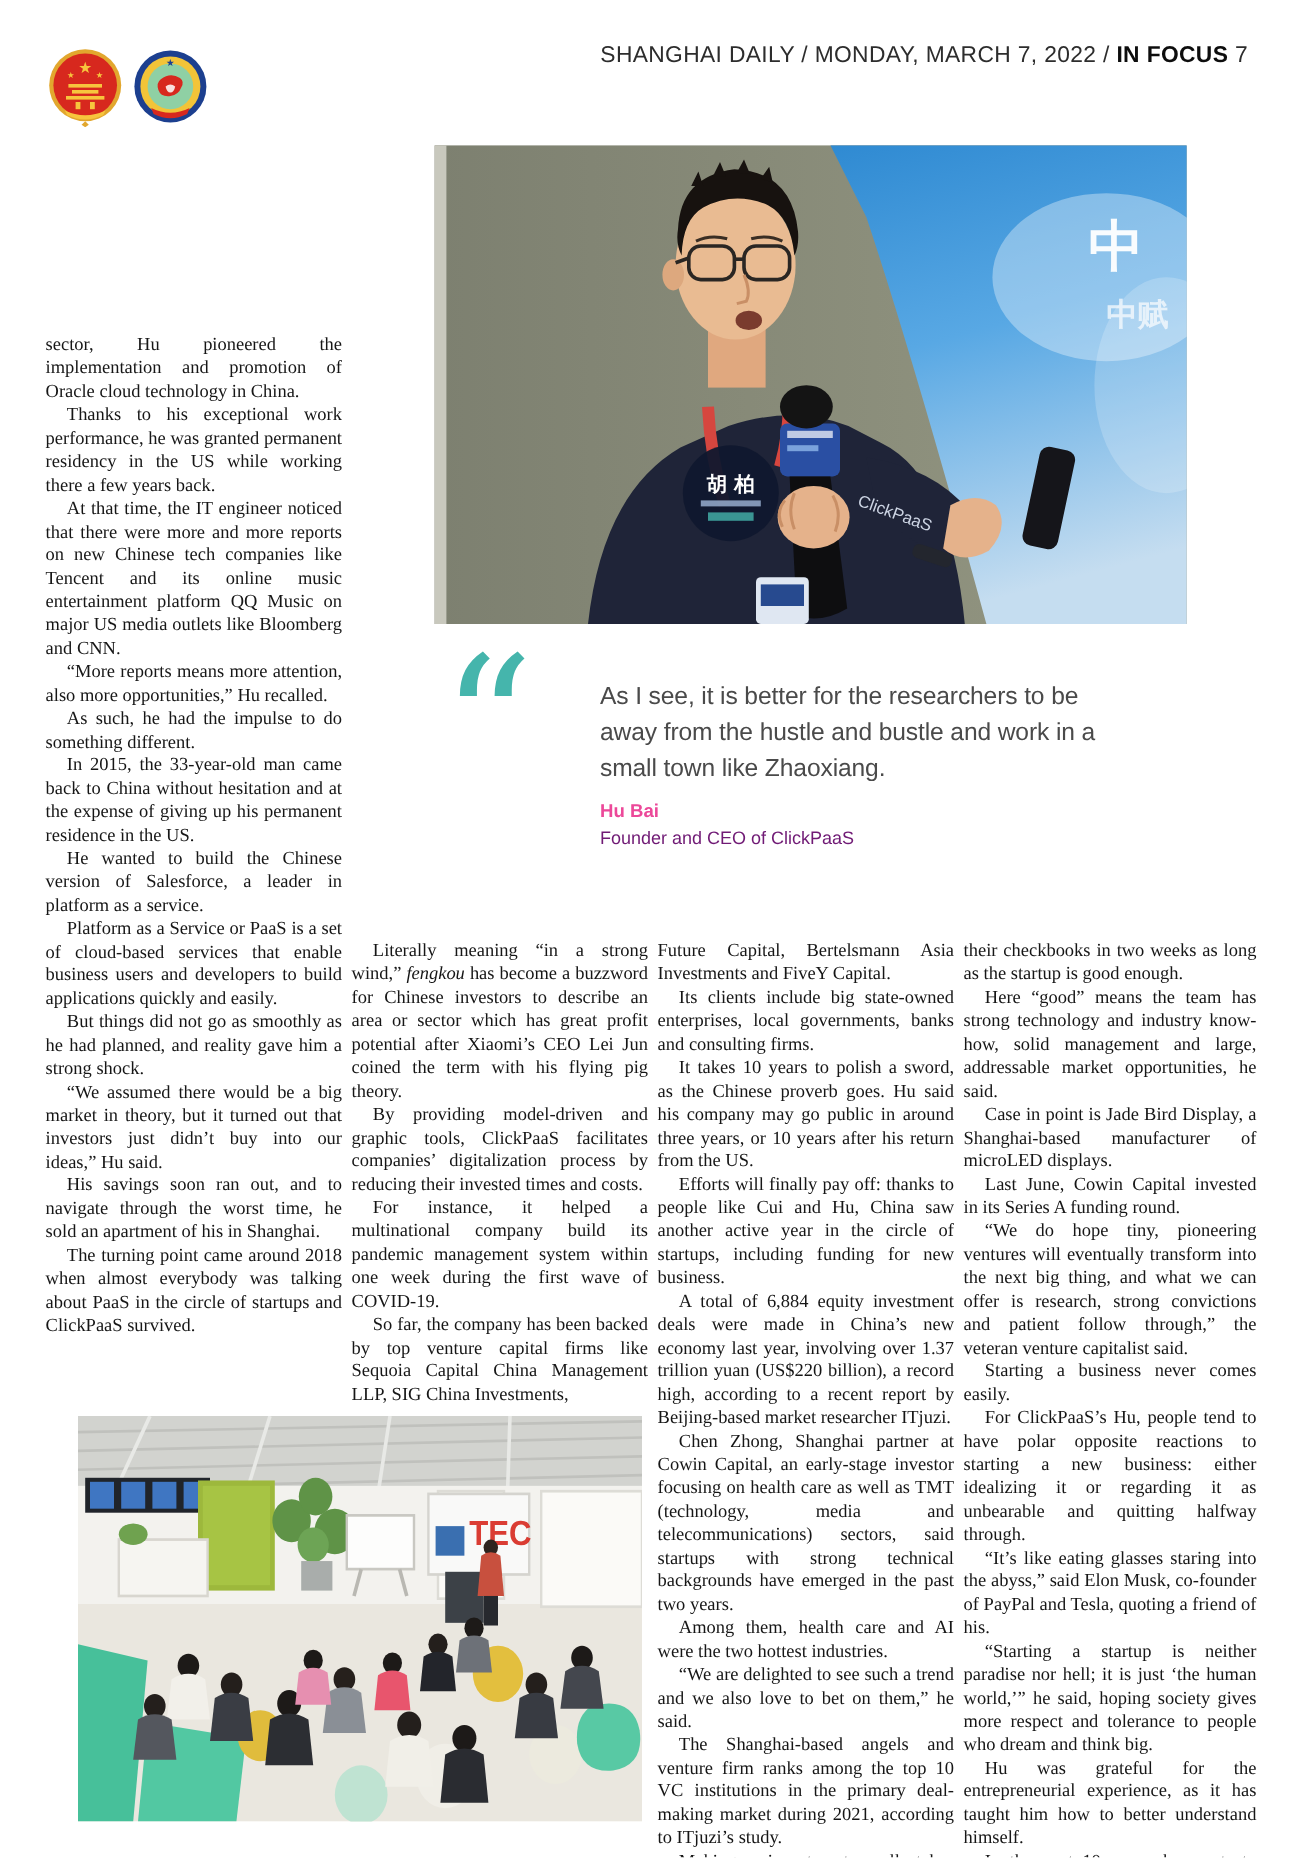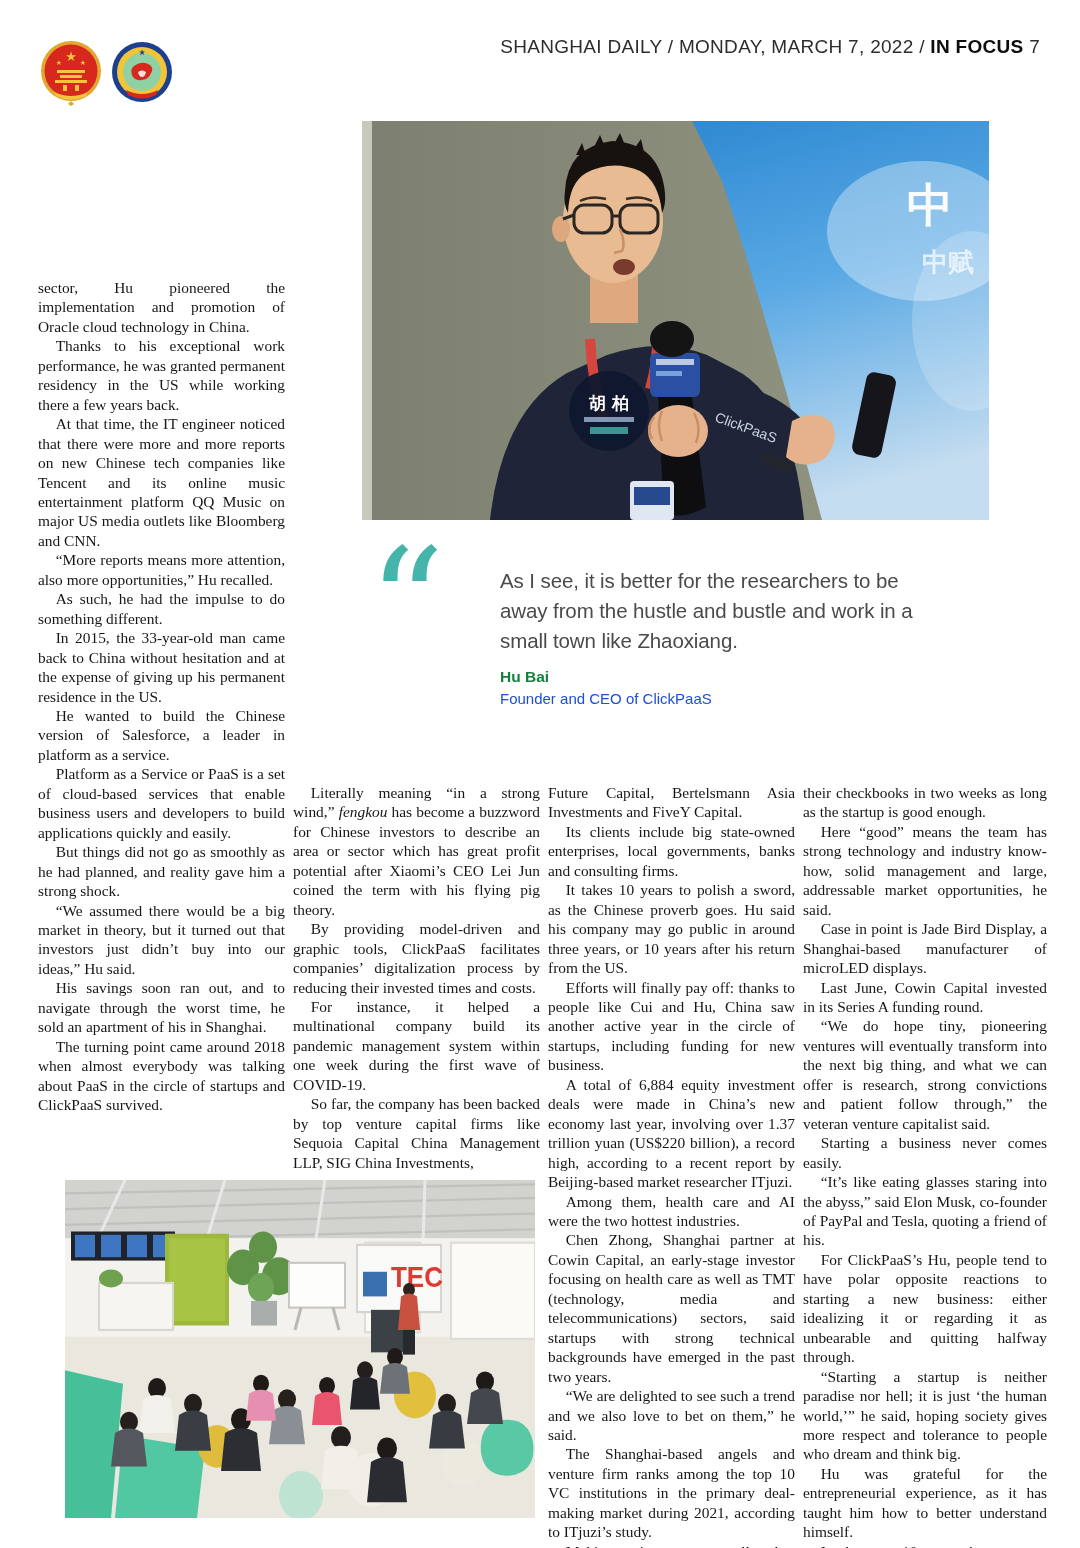--- a/index.html
+++ b/index.html
@@ -32,26 +32,26 @@
     color:#45b5ac; overflow:visible;
   }
   .quote-text {
     position:absolute; left:500px; top:566px; width:442px;
     font-family:"Liberation Sans", sans-serif;
     font-size:20.5px; line-height:30px; color:#4a4a4a; letter-spacing:-.1px;
   }
   .quote-author {
     position:absolute; left:500px; top:668px;
     font-family:"Liberation Sans", sans-serif;
-    font-size:15.5px; font-weight:bold; color:#15803d;
+    font-size:15.5px; font-weight:bold; color:#ec4899;
   }
   .quote-role {
     position:absolute; left:500px; top:690px;
     font-family:"Liberation Sans", sans-serif;
-    font-size:15px; color:#1d4ed8;
+    font-size:15px; color:#701a75;
   }
 
   
   .col {
     position:absolute; font-size:15.4px; line-height:19.45px;
     text-align:justify; color:#161616; hyphens:auto; -webkit-hyphens:auto;
   }
   .col p { text-indent:1.15em; margin:0; }
   .col p.noindent { text-indent:0; }
   #col1 { left:38px;  top:278px; width:247px; }
@@ -198,35 +198,35 @@
       <p>By providing model-driven and graphic tools, ClickPaaS facilitates companies’ digitalization process by reducing their invested times and costs.</p>
       <p>For instance, it helped a multinational company build its pandemic management system within one week during the first wave of COVID-19.</p>
       <p>So far, the company has been backed by top venture capital firms like Sequoia Capital China Management LLP, SIG China Investments,</p>
     </div>
   <div class="col" id="col3">
       <p class="noindent">Future Capital, Bertelsmann Asia Investments and FiveY Capital.</p>
       <p>Its clients include big state-owned enterprises, local governments, banks and consulting firms.</p>
       <p>It takes 10 years to polish a sword, as the Chinese proverb goes. Hu said his company may go public in around three years, or 10 years after his return from the US.</p>
       <p>Efforts will finally pay off: thanks to people like Cui and Hu, China saw another active year in the circle of startups, including funding for new business.</p>
       <p>A total of 6,884 equity investment deals were made in China’s new economy last year, involving over 1.37 trillion yuan (US$220 billion), a record high, according to a recent report by Beijing-based market researcher ITjuzi.</p>
+      <p>Chen Zhong, Shanghai partner at Cowin Capital, an early-stage investor focusing on health care as well as TMT (technology, media and telecommunications) sectors, said startups with strong technical backgrounds have emerged in the past two years.</p>
       <p>Among them, health care and AI were the two hottest industries.</p>
-      <p>Chen Zhong, Shanghai partner at Cowin Capital, an early-stage investor focusing on health care as well as TMT (technology, media and telecommunications) sectors, said startups with strong technical backgrounds have emerged in the past two years.</p>
       <p>“We are delighted to see such a trend and we also love to bet on them,” he said.</p>
       <p>The Shanghai-based angels and venture firm ranks among the top 10 VC institutions in the primary deal-making market during 2021, according to ITjuzi’s study.</p>
       <p>Making an investment usually takes time, but Chen said they will pull out</p>
     </div>
   <div class="col" id="col4">
       <p class="noindent">their checkbooks in two weeks as long as the startup is good enough.</p>
       <p>Here “good” means the team has strong technology and industry know-how, solid management and large, addressable market opportunities, he said.</p>
       <p>Case in point is Jade Bird Display, a Shanghai-based manufacturer of microLED displays.</p>
       <p>Last June, Cowin Capital invested in its Series A funding round.</p>
       <p>“We do hope tiny, pioneering ventures will eventually transform into the next big thing, and what we can offer is research, strong convictions and patient follow through,” the veteran venture capitalist said.</p>
       <p>Starting a business never comes easily.</p>
+      <p>For ClickPaaS’s Hu, people tend to have polar opposite reactions to starting a new business: either idealizing it or regarding it as unbearable and quitting halfway through.</p>
       <p>“It’s like eating glasses staring into the abyss,” said Elon Musk, co-founder of PayPal and Tesla, quoting a friend of his.</p>
-      <p>For ClickPaaS’s Hu, people tend to have polar opposite reactions to starting a new business: either idealizing it or regarding it as unbearable and quitting halfway through.</p>
       <p>“Starting a startup is neither paradise nor hell; it is just ‘the human world,’” he said, hoping society gives more respect and tolerance to people who dream and think big.</p>
       <p>Hu was grateful for the entrepreneurial experience, as it has taught him how to better understand himself.</p>
       <p>In the next 10 years, he wants to manage his company better and become “a man of stories.”</p>
     </div>
 
   <figure class="photo-social">
     <svg viewBox="0 0 470 302" preserveAspectRatio="none">
       <rect width="470" height="302" fill="#eae7df"></rect>
 
       <rect width="470" height="58" fill="#d2d3cf"></rect>

